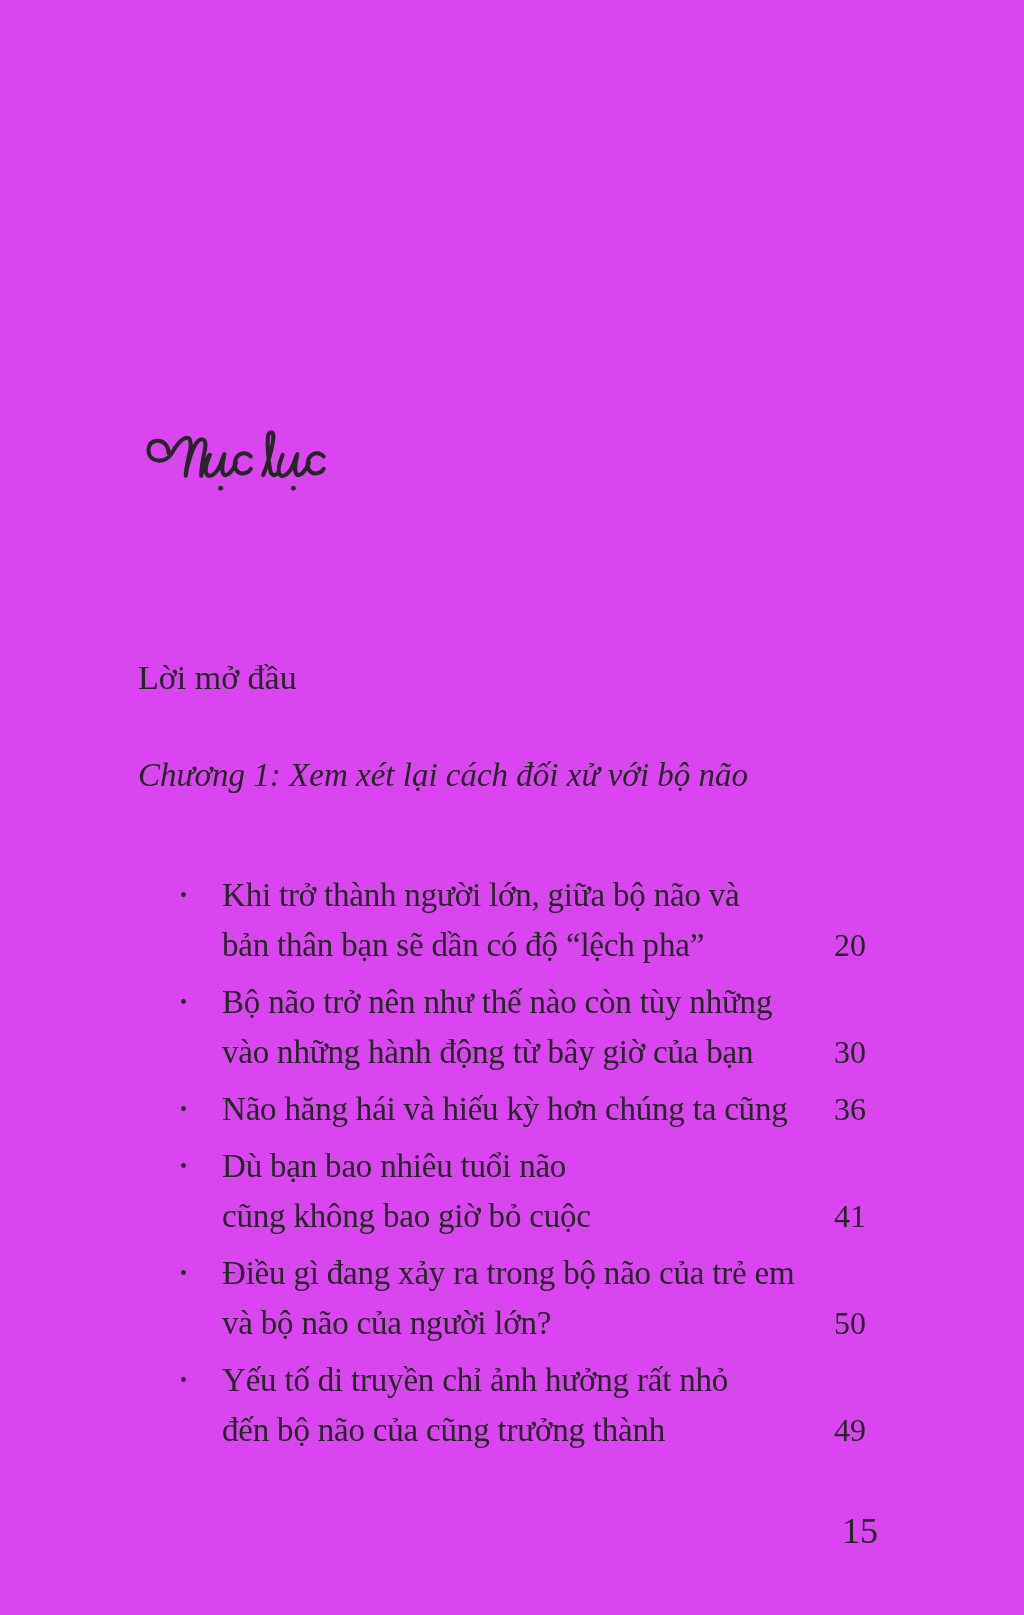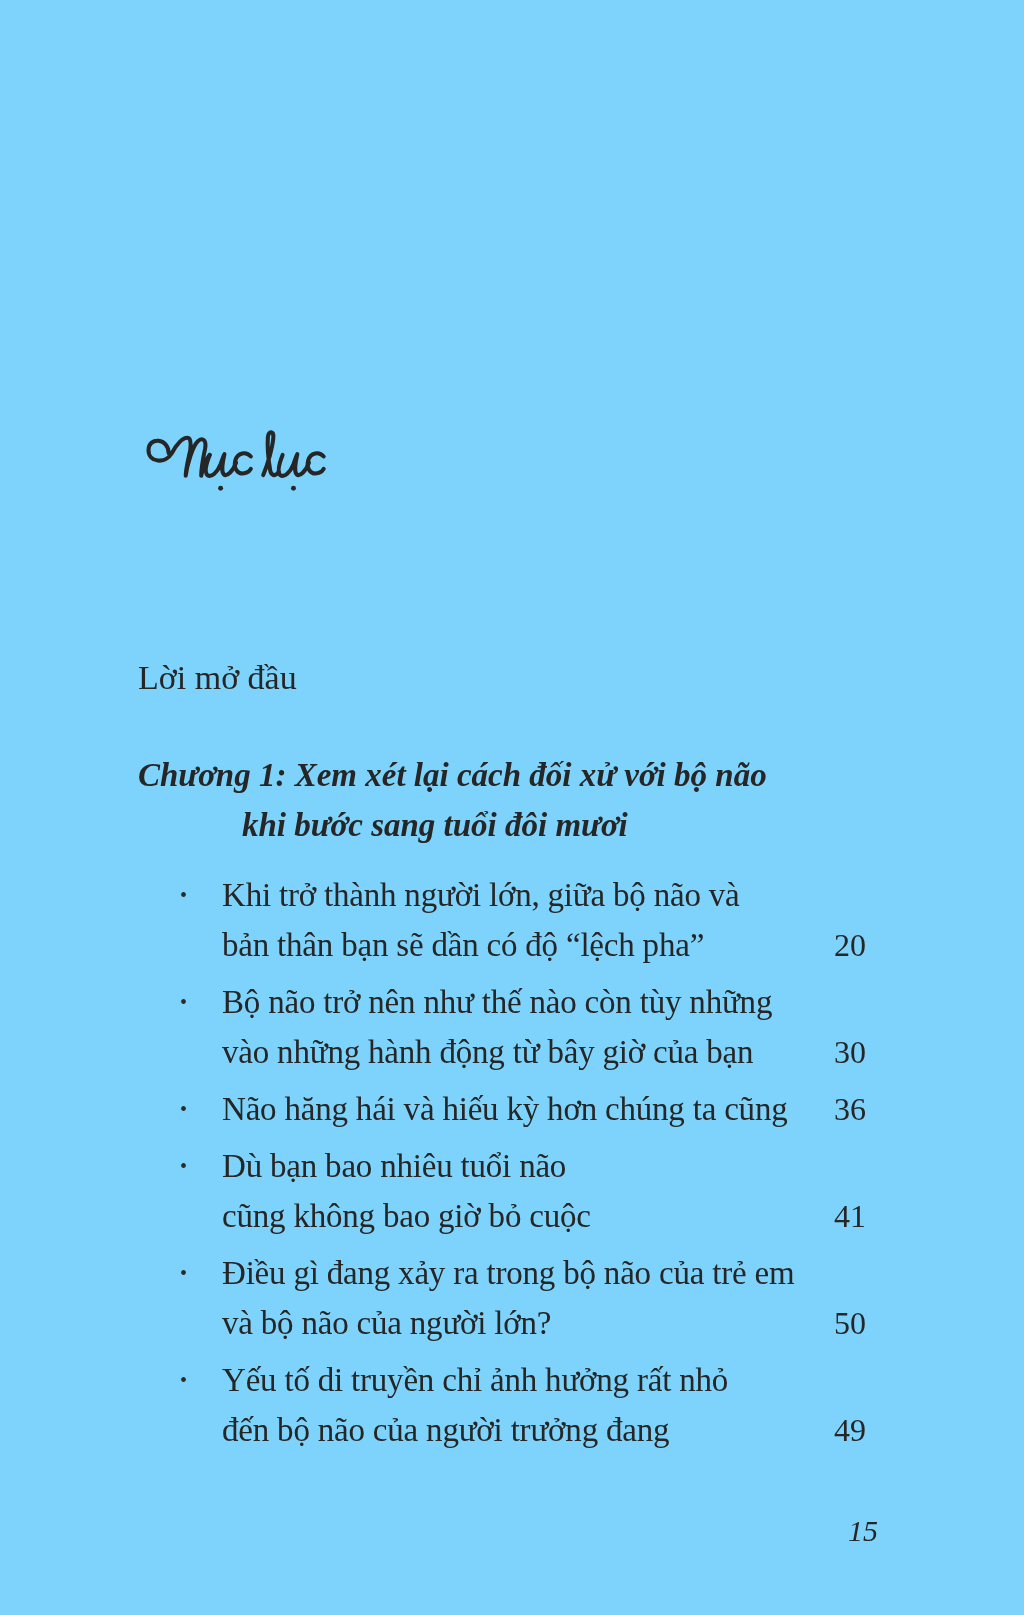--- a/index.html
+++ b/index.html
@@ -1,39 +1,39 @@
 <!DOCTYPE html>
 <html><head>
 <meta charset="utf-8">
 <style>
   html,body{margin:0;padding:0;background:#e8e8e8;}
   .page{
     position:relative;
     width:1024px;height:1615px;
     margin:0 auto;
-    background:#7dd3fc;
+    background:#d946ef;
     font-family:"Liberation Serif", serif;
     color:#262626;
     overflow:hidden;
   }
   .script-heading{
     position:absolute;left:133px;top:412px;
     width:200px;height:92px;
   }
   .script-heading svg{display:block;width:100%;height:100%;}
   .script-heading path{fill:none;stroke:#262626;stroke-width:5.2;stroke-linecap:round;stroke-linejoin:round;}
   .script-heading circle{fill:#262626;}
   .preface{
     position:absolute;left:138px;top:653px;
     font-size:34px;line-height:50px;white-space:nowrap;
   }
   .chapter{
     position:absolute;left:138px;top:750px;
     font-size:33px;line-height:50px;
-    font-weight:bold;font-style:italic;
+    font-weight:normal;font-style:italic;
     white-space:nowrap;
   }
   .chapter-line2{margin-left:104px;}
   .toc-list{
     position:absolute;left:172px;top:870px;right:158px;
     list-style:none;margin:0;padding:0;
     font-size:33px;line-height:50px;
   }
   .toc-item{
     position:relative;
@@ -47,21 +47,21 @@
     color:#2b2b2b;
   }
   .toc-text{flex:1;min-width:0;margin-left:20px;}
   .toc-text .line{white-space:nowrap;letter-spacing:-0.2px;}
   .toc-page{
     position:absolute;right:0;bottom:0;
     font-size:32px;line-height:50px;margin-top:11px;
   }
   .folio{
     position:absolute;right:146px;top:1509px;
-    font-size:30px;line-height:44px;font-style:italic;
+    font-size:36px;line-height:44px;
   }
 </style>
 </head>
 <body>
 
 <div class="page">
 
   <div class="script-heading">
     <svg viewBox="0 0 258 108" aria-hidden="false">
       <title>Mục lục</title>
@@ -79,21 +79,20 @@
       <circle cx="207" cy="93" r="3.2"></circle>
 
       <path d="M246,52 C240,45 229,47 226,57 C223,68 230,77 240,73 C243,72 245,70 246,68"></path>
     </svg>
   </div>
 
   <div class="preface">Lời mở đầu</div>
 
   <div class="chapter">
     <div class="chapter-line1">Chương 1: Xem xét lại cách đối xử với bộ não</div>
-    <div class="chapter-line2">khi bước sang tuổi đôi mươi</div>
   </div>
 
   <ul class="toc-list">
 
     <li class="toc-item">
       <span class="bullet">•</span>
       <div class="toc-text">
         <div class="line">Khi trở thành người lớn, giữa bộ não và</div>
         <div class="line">bản thân bạn sẽ dần có độ “lệch pha”</div>
       </div>
@@ -132,21 +131,21 @@
         <div class="line">Điều gì đang xảy ra trong bộ não của trẻ em</div>
         <div class="line">và bộ não của người lớn?</div>
       </div>
       <div class="toc-page">50</div>
     </li>
 
     <li class="toc-item">
       <span class="bullet">•</span>
       <div class="toc-text">
         <div class="line">Yếu tố di truyền chỉ ảnh hưởng rất nhỏ</div>
-        <div class="line">đến bộ não của người trưởng đang</div>
+        <div class="line">đến bộ não của cũng trưởng thành</div>
       </div>
       <div class="toc-page">49</div>
     </li>
 
   </ul>
 
   <div class="folio">15</div>
 
 </div>
 

